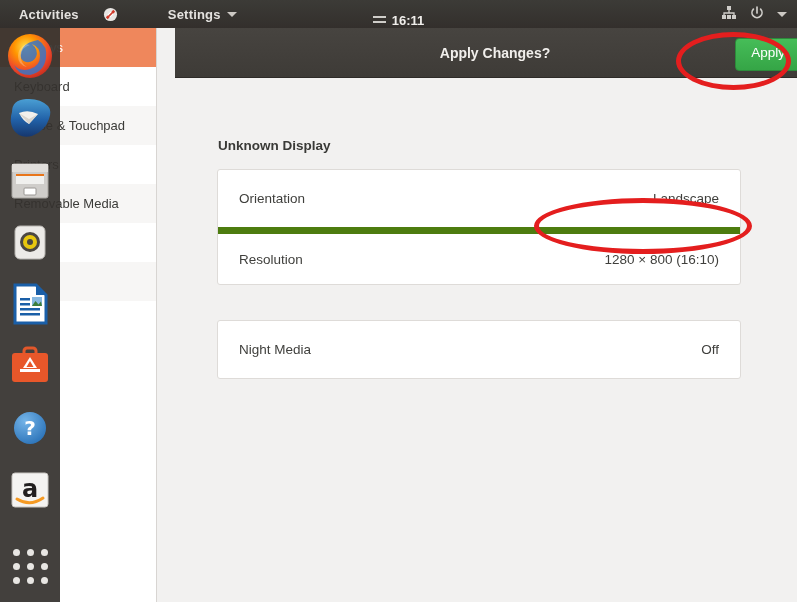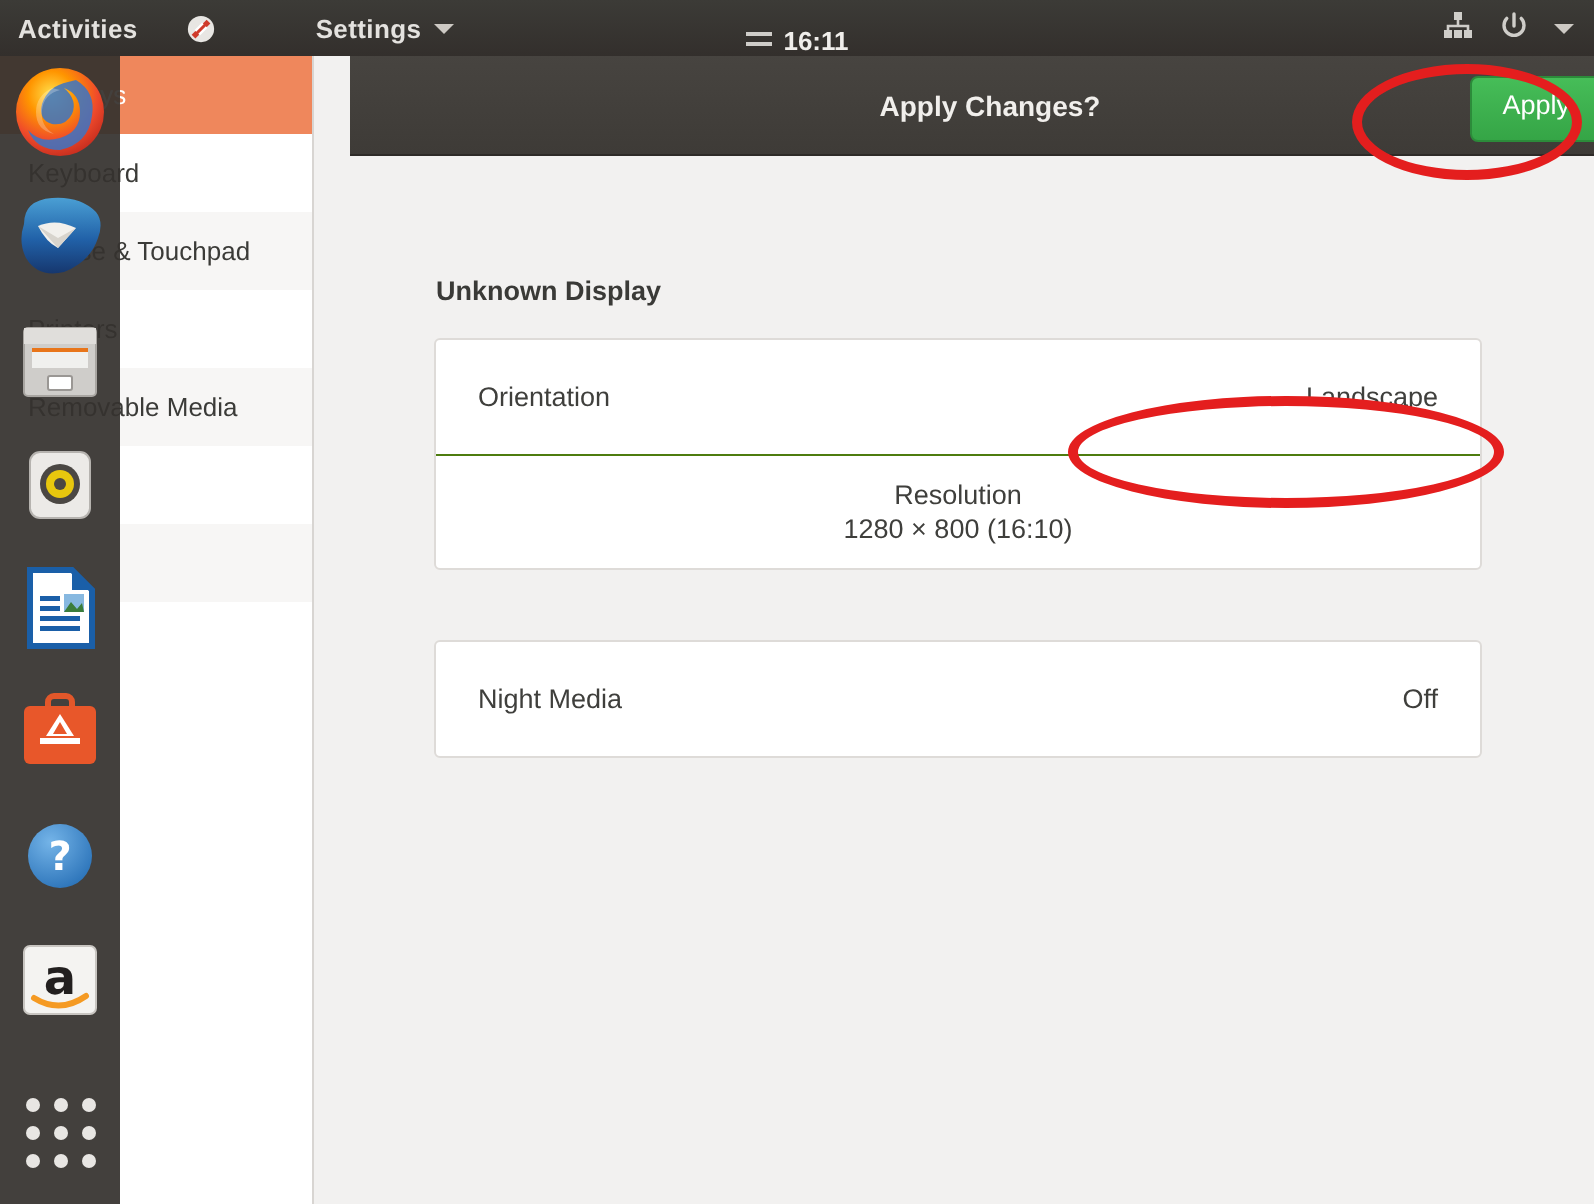--- a/index.html
+++ b/index.html
@@ -12,21 +12,21 @@
   #screen { position: relative; width: 797px; height: 602px; overflow: hidden; }
 
   
   .topbar {
     position: absolute; top: 0; left: 0; width: 797px; height: 28px;
     background: linear-gradient(to bottom, #3c3b37 0%, #332f2c 100%);
     display: flex; align-items: center;
     color: #e4e2df; font-size: 13px; font-weight: bold;
     z-index: 40;
   }
-  .tb-activities { margin-left: 9px; letter-spacing: .2px; }
+  .tb-activities { margin-left: 19px; letter-spacing: .2px; }
   .tb-app { display: flex; align-items: center; gap: 6px; margin-left: 24px; }
   .tb-app-label { letter-spacing: .2px; margin-left: 44px; }
   .tb-settings-icon { width: 15px; height: 15px; position: relative; display:inline-block; }
   .tb-center {
     position: absolute; left: 0; right: 0; top: 0; height: 40px;
     display: flex; align-items: center; justify-content: center; gap: 6px;
     pointer-events: none;
   }
   .clock-ico { display: inline-block; width: 13px; height: 10px; position: relative; pointer-events:auto;}
   .clock-ico i { position: absolute; left: 0; height: 2px; background: #cfcdc9; display:block;}
@@ -93,21 +93,21 @@
   .card {
     position: absolute; left: 60px; width: 524px;
     background: #ffffff; border: 1px solid #dedbd8; border-radius: 3px;
   }
   .card-1 { top: 91px; }
   .card-2 { top: 242px; }
   .row {
     height: 57px; display: flex; align-items: center; justify-content: space-between;
     padding: 12px 21px; font-size: 13.5px; color: #3f3f3c;
   }
-  .row + .row { border-top: 1px solid #4d7c0f; flex-direction: column; }
+  .row + .row { border-top: 7px solid #4d7c0f; }
   .row-value { color: #3f3f3c; }
 
   
   .annot {
     position: absolute; border: 5px solid #e41e1e; border-radius: 50%;
     z-index: 60; pointer-events: none;
   }
   .annot-apply { left: 676px; top: 32px; width: 115px; height: 58px; }
   .annot-res   { left: 534px; top: 198px; width: 218px; height: 56px; }
 </style>

